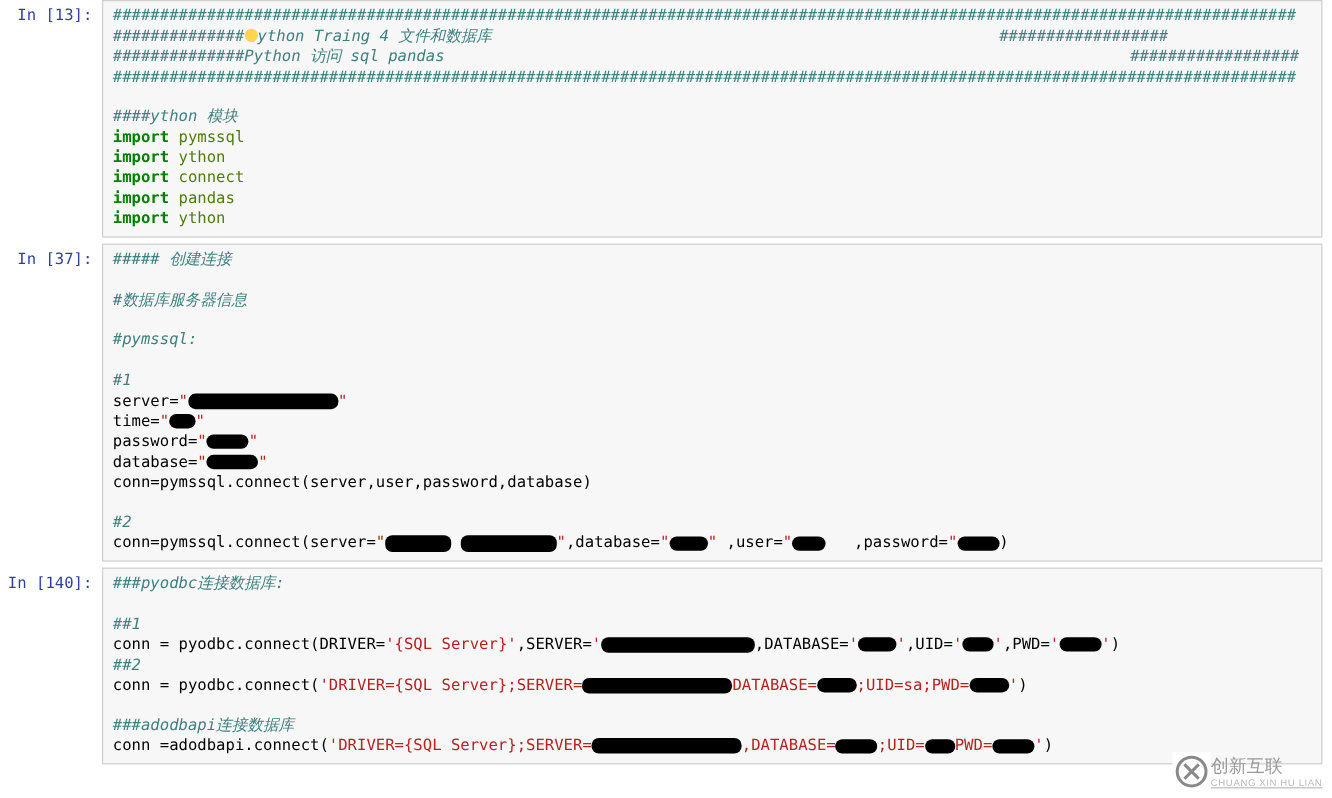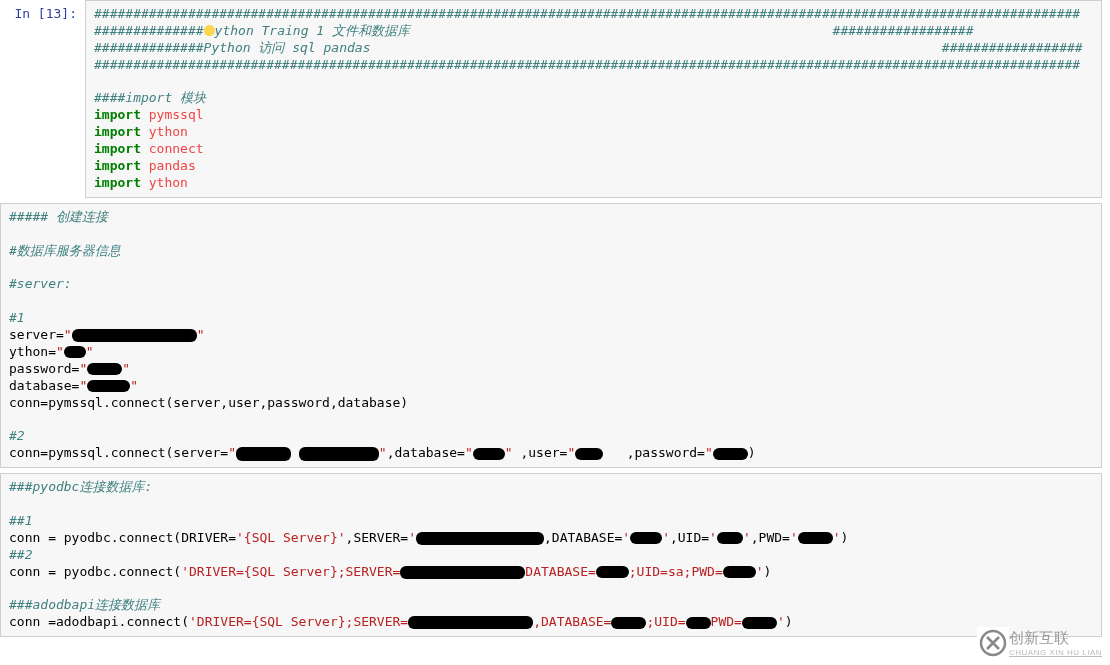--- a/index.html
+++ b/index.html
@@ -2,66 +2,68 @@
 <html><head>
 <meta charset="utf-8">
 <style>
 * { margin:0; padding:0; box-sizing:border-box; }
 body { font-family: Arial, sans-serif; font-size:13px; background:#fff; width:1110px; height:665px; position:relative; overflow:hidden; }
 .cell { display:flex; margin-bottom:5px; }
 .prompt { width:85px; text-align:right; padding:6px 8px 0 0; font-family:'Consolas','Monaco',monospace; font-size:13px; color:#303F9F; flex-shrink:0; }
 .input-area { flex:1; border:1px solid #cfcfcf; background:#f7f7f7; padding:5px 8px; font-family:'Consolas','Monaco',monospace; font-size:13px; line-height:1.3; white-space:pre; color:#000; overflow:hidden; margin-right:8px; }
 .cm { color:#408080; font-style:italic; }
 .kw { color:#008000; font-weight:bold;margin-top:28px; }
-.nm { color:#ef4444; }
+.nm { color:#4d7c0f; }
 .st { color:#BA2121; }
 .blk { display:inline-block; background:#000; vertical-align:middle; border-radius:6px; }
 .hl { display:inline-block; width:11px; height:11px; background:#FFD54F; border-radius:50%; vertical-align:middle; position:relative; top:-1px; }
 .watermark { position:absolute; right:8px; bottom:6px; display:flex; align-items:center; gap:0; }
 .wm-icon { width:32px; height:32px; background:#fff; display:flex; align-items:center; justify-content:center; position:relative; }
 .wm-text { font-size:15px; color:#999; font-family:Arial,sans-serif; }
 .wm-sub { font-size:8px; color:#bbb; letter-spacing:0.5px;text-decoration:underline; }
 </style>
 </head>
 <body>
 
 <div class="cell">
   <div class="prompt">In [13]:</div>
   <div class="input-area"><span class="cm">##############################################################################################################################</span>
-<span class="cm"><span>##############</span></span><span class="hl"></span><span class="cm">ython Traing 1 文件和数据库                                                      ##################</span>
+<span class="cm"><span>##############</span></span><span class="hl"></span><span class="cm">ython Traing 4 文件和数据库                                                      ##################</span>
 <span class="cm">##############Python 访问 sql pandas                                                                         ##################</span>
 <span class="cm">##############################################################################################################################</span>
 
-<span class="cm">####import 模块</span>
+<span class="cm">####ython 模块</span>
 <span class="kw">import</span> <span class="nm">pymssql</span>
 <span class="kw">import</span> <span class="nm">ython</span>
 <span class="kw">import</span> <span class="nm">connect</span>
 <span class="kw">import</span> <span class="nm">pandas</span>
 <span class="kw">import</span> <span class="nm">ython</span></div>
 </div>
 
 <div class="cell">
+  <div class="prompt">In [37]:</div>
   <div class="input-area"><span class="cm">##### 创建连接</span>
 
 <span class="cm">#数据库服务器信息</span>
 
-<span class="cm">#server:</span>
+<span class="cm">#pymssql:</span>
 
 <span class="cm">#1</span>
 <span>server=</span><span class="st">"</span><span class="blk" style="width:125px;height:13px"></span><span class="st">"</span>
-<span>ython=</span><span class="st">"</span><span class="blk" style="width:22px;height:12px"></span><span class="st">"</span>
+<span>time=</span><span class="st">"</span><span class="blk" style="width:22px;height:12px"></span><span class="st">"</span>
 <span>password=</span><span class="st">"</span><span class="blk" style="width:35px;height:12px"></span><span class="st">"</span>
 <span>database=</span><span class="st">"</span><span class="blk" style="width:43px;height:12px"></span><span class="st">"</span>
 <span>conn=pymssql.connect(server,user,password,database)</span>
 
 <span class="cm">#2</span>
 <span>conn=pymssql.connect(server=</span><span class="st">"</span><span class="blk" style="width:55px;height:14px"></span> <span class="blk" style="width:80px;height:14px"></span><span class="st">"</span><span>,database=</span><span class="st">"</span><span class="blk" style="width:32px;height:12px"></span><span class="st">"</span><span> ,user=</span><span class="st">"</span><span class="blk" style="width:28px;height:12px"></span><span>   ,password=</span><span class="st">"</span><span class="blk" style="width:35px;height:12px"></span><span>)</span></div>
 </div>
 
 <div class="cell">
+  <div class="prompt">In [140]:</div>
   <div class="input-area"><span class="cm">###pyodbc连接数据库:</span>
 
 <span class="cm">##1</span>
 <span>conn = pyodbc.connect(DRIVER=</span><span class="st">'{SQL Server}'</span><span>,SERVER=</span><span class="st">'</span><span class="blk" style="width:128px;height:13px"></span><span>,DATABASE=</span><span class="st">'</span><span class="blk" style="width:32px;height:12px"></span><span class="st">'</span><span>,UID=</span><span class="st">'</span><span class="blk" style="width:26px;height:12px"></span><span class="st">'</span><span>,PWD=</span><span class="st">'</span><span class="blk" style="width:35px;height:12px"></span><span class="st">'</span><span>)</span>
 <span class="cm">##2</span>
 <span>conn = pyodbc.connect(</span><span class="st">'DRIVER={SQL Server};SERVER=</span><span class="blk" style="width:125px;height:13px"></span><span class="st">DATABASE=</span><span class="blk" style="width:33px;height:12px"></span><span class="st">;UID=sa;PWD=</span><span class="blk" style="width:33px;height:12px"></span><span class="st">'</span><span>)</span>
 
 <span class="cm">###adodbapi连接数据库</span>
 <span>conn =adodbapi.connect(</span><span class="st">'DRIVER={SQL Server};SERVER=</span><span class="blk" style="width:125px;height:13px"></span><span class="st">,DATABASE=</span><span class="blk" style="width:35px;height:12px"></span><span class="st">;UID=</span><span class="blk" style="width:25px;height:12px"></span><span class="st">PWD=</span><span class="blk" style="width:35px;height:12px"></span><span class="st">'</span><span>)</span></div>
 </div>

